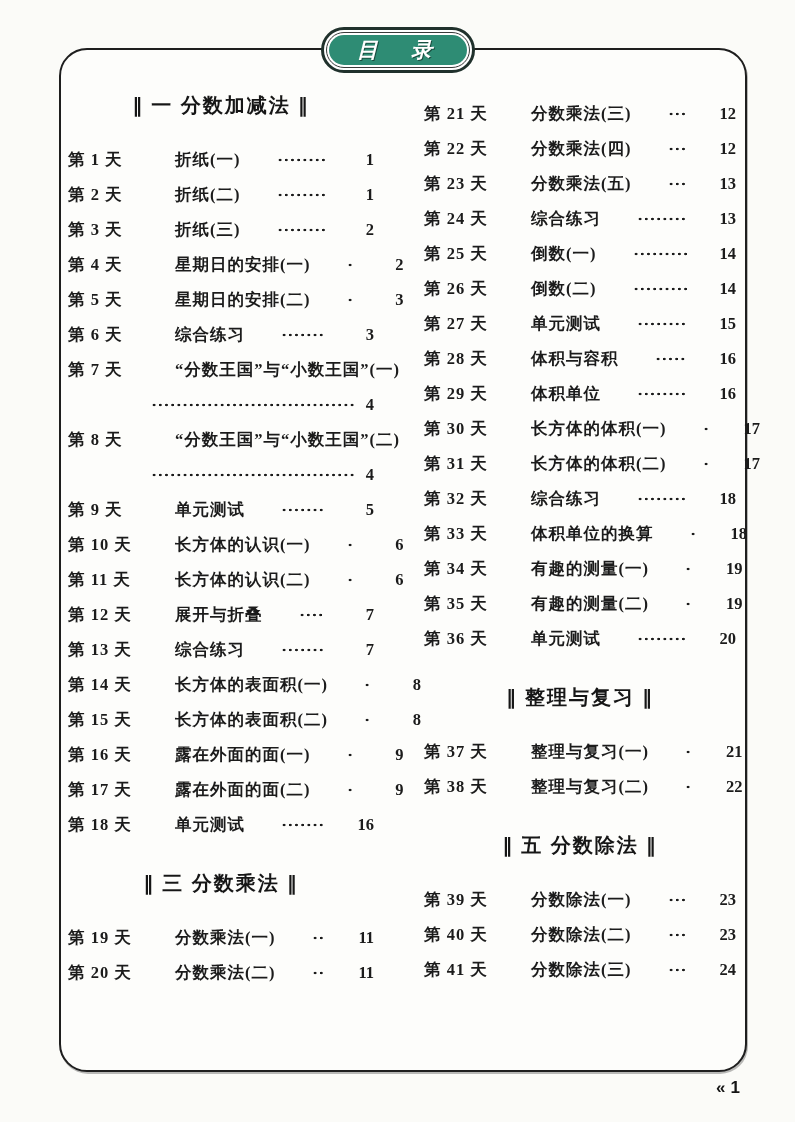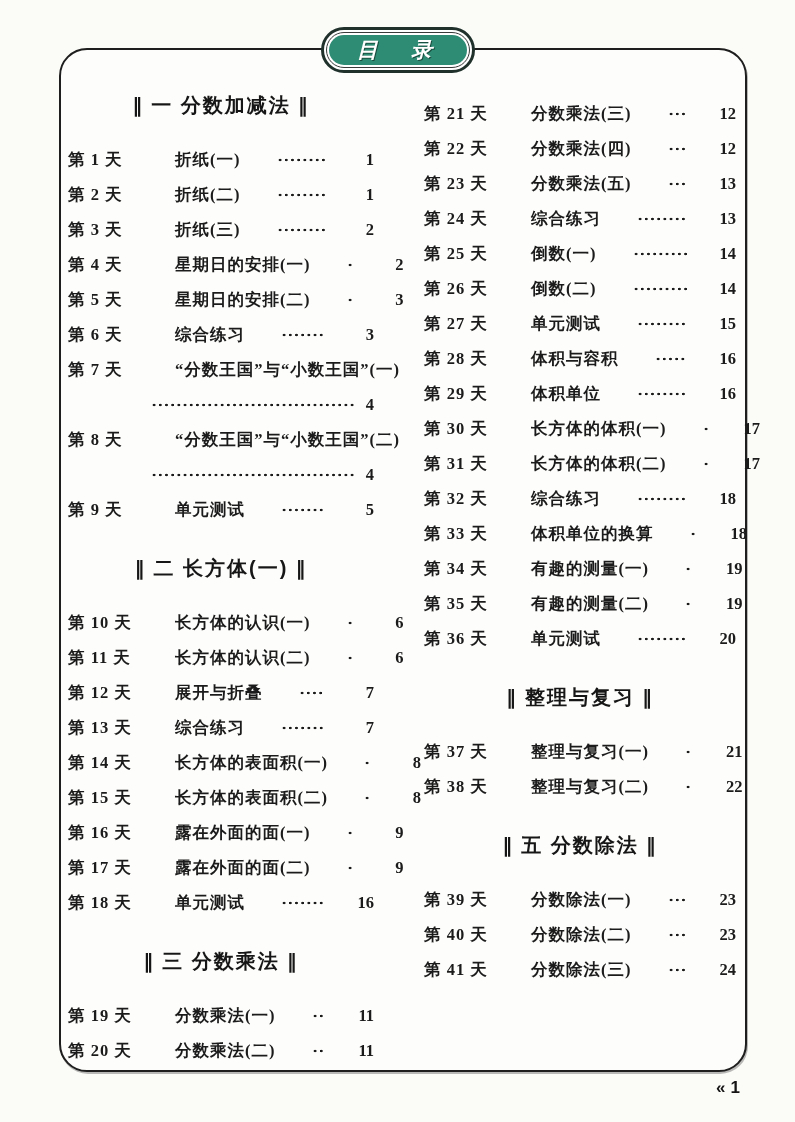--- a/index.html
+++ b/index.html
@@ -172,23 +172,20 @@
     </div>
   </div>
 
   <div class="row">
     <span class="day">第 9 天</span>
     <span class="entry-title">单元测试</span>
     <span class="leader"></span>
     <span class="page-num">5</span>
   </div>
 
-  <div class="sec-head">
-    <span class="sec-bar">‖</span><span>二 长方体(一)</span><span class="sec-bar">‖</span>
-  </div>
 
   <div class="row">
     <span class="day">第 10 天</span>
     <span class="entry-title">长方体的认识(一)</span>
     <span class="leader"></span>
     <span class="page-num">6</span>
   </div>
 
   <div class="row">
     <span class="day">第 11 天</span>

